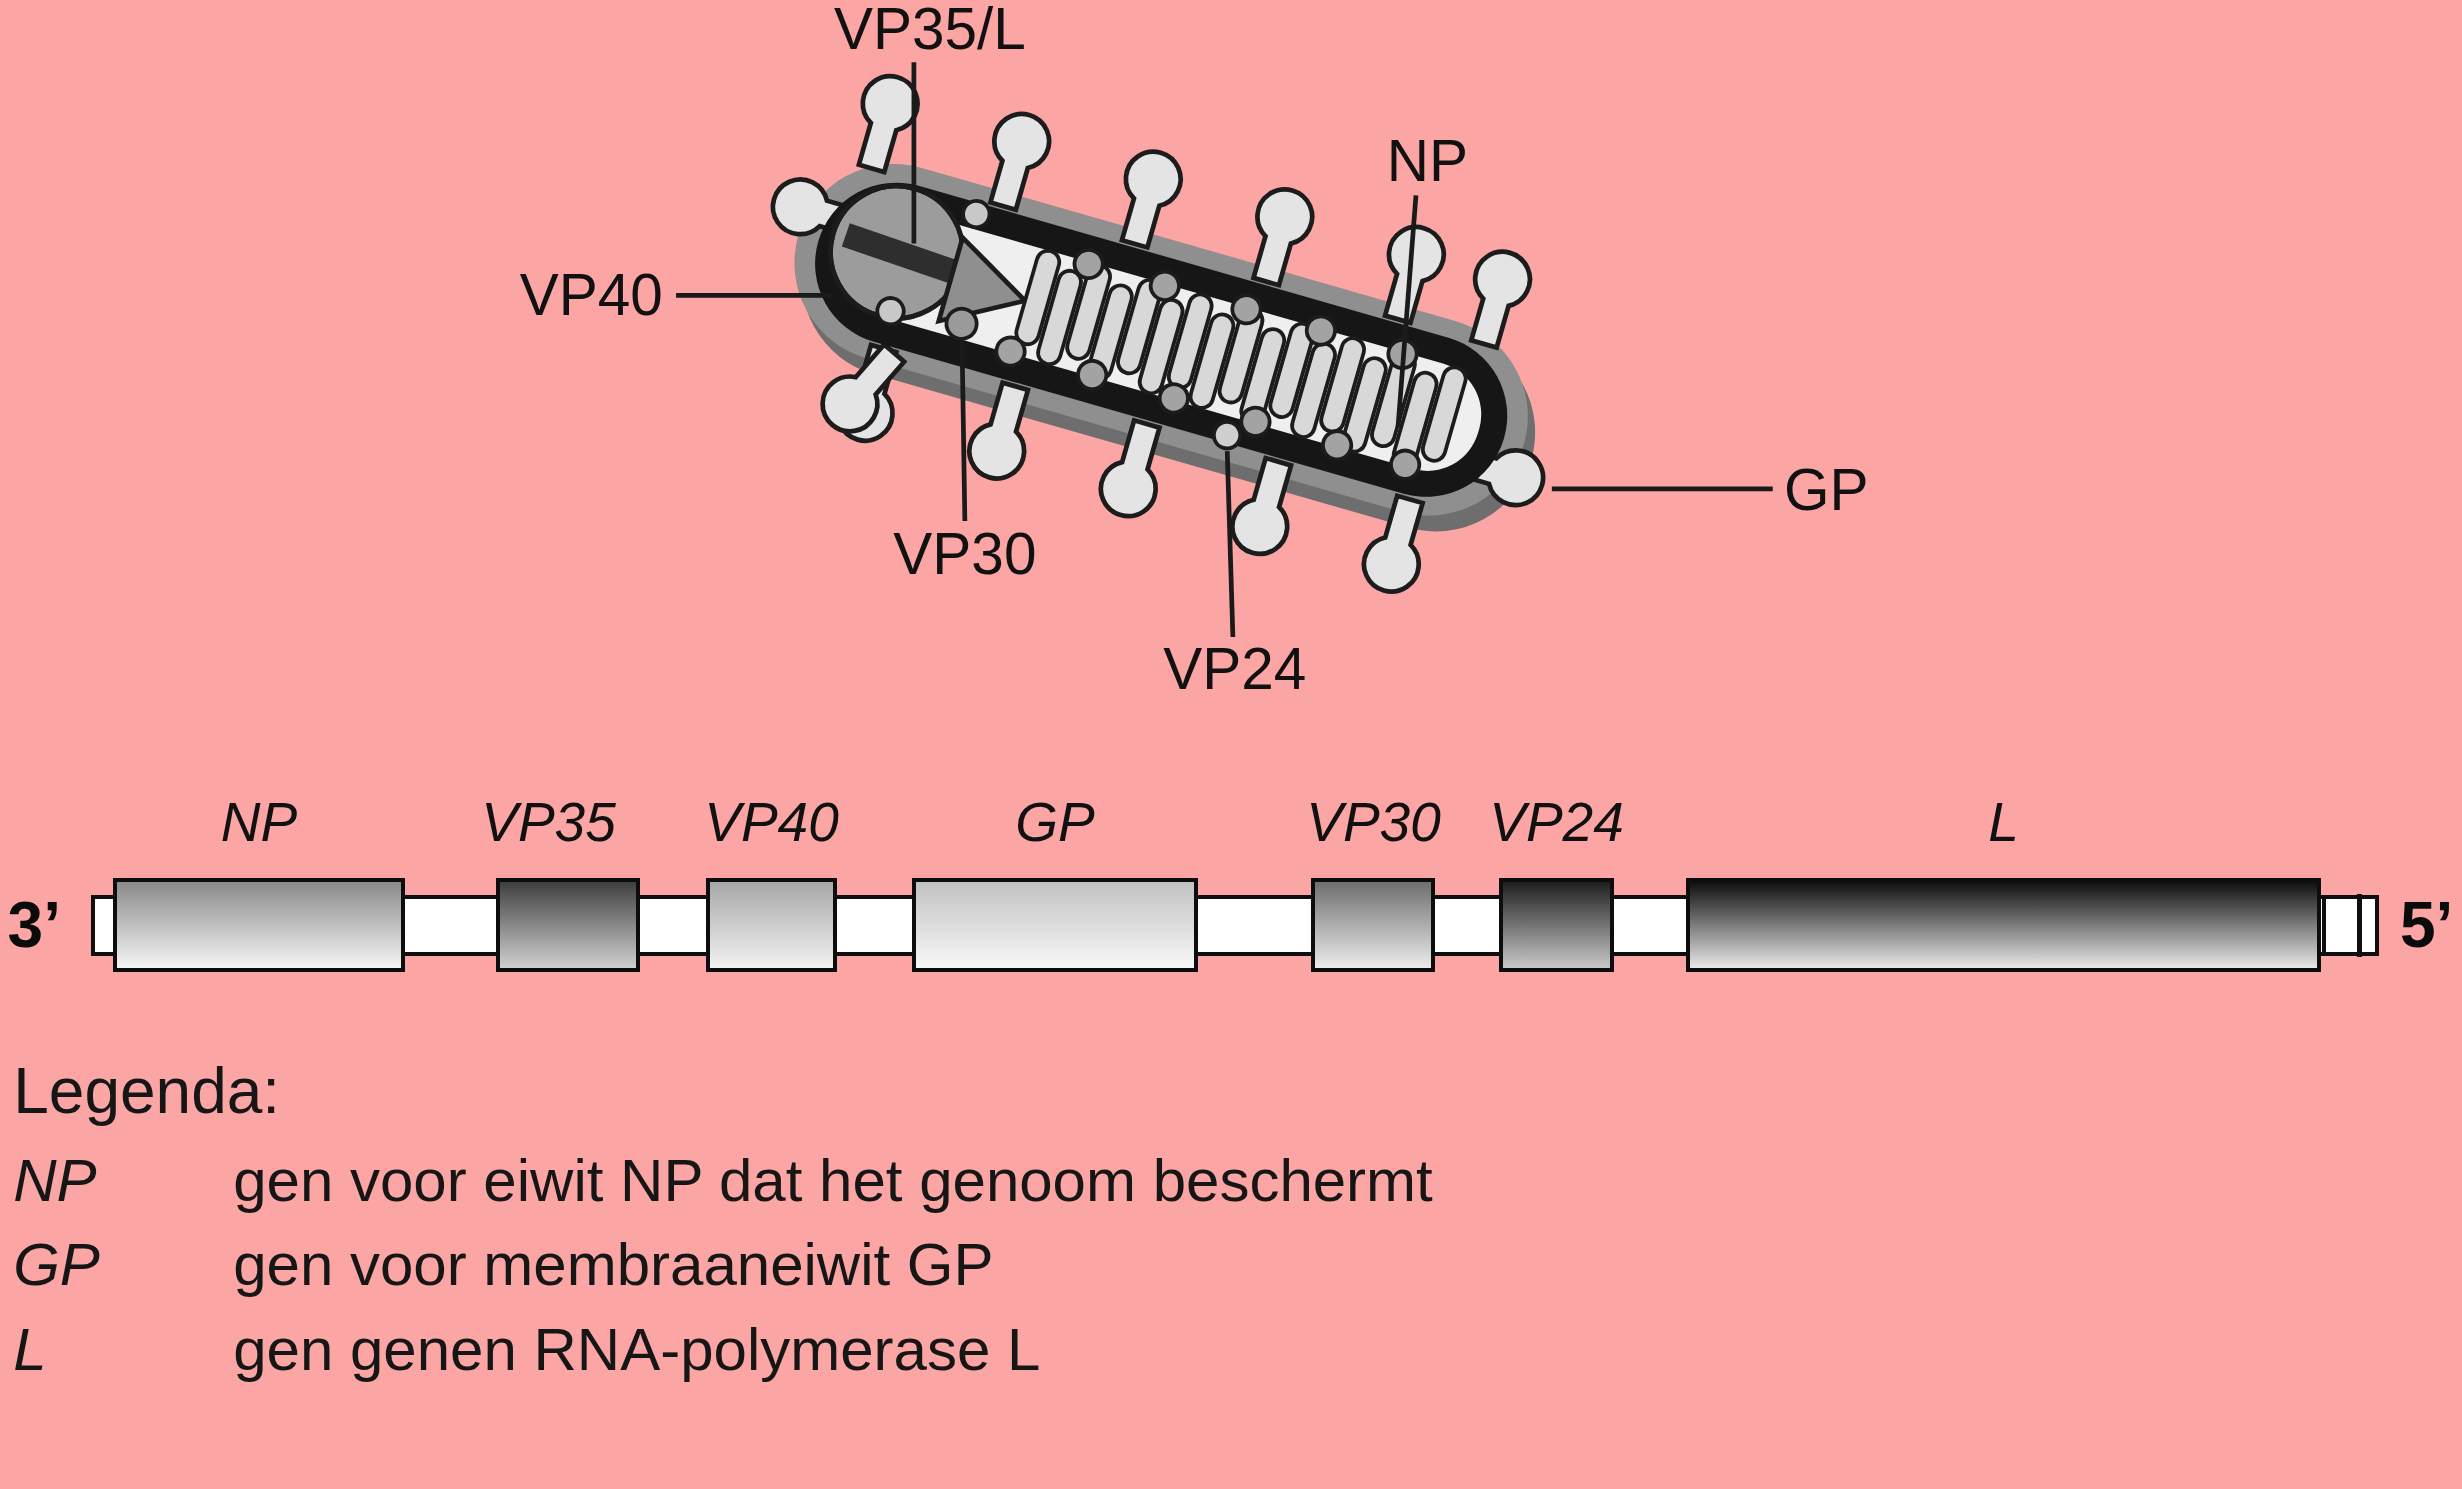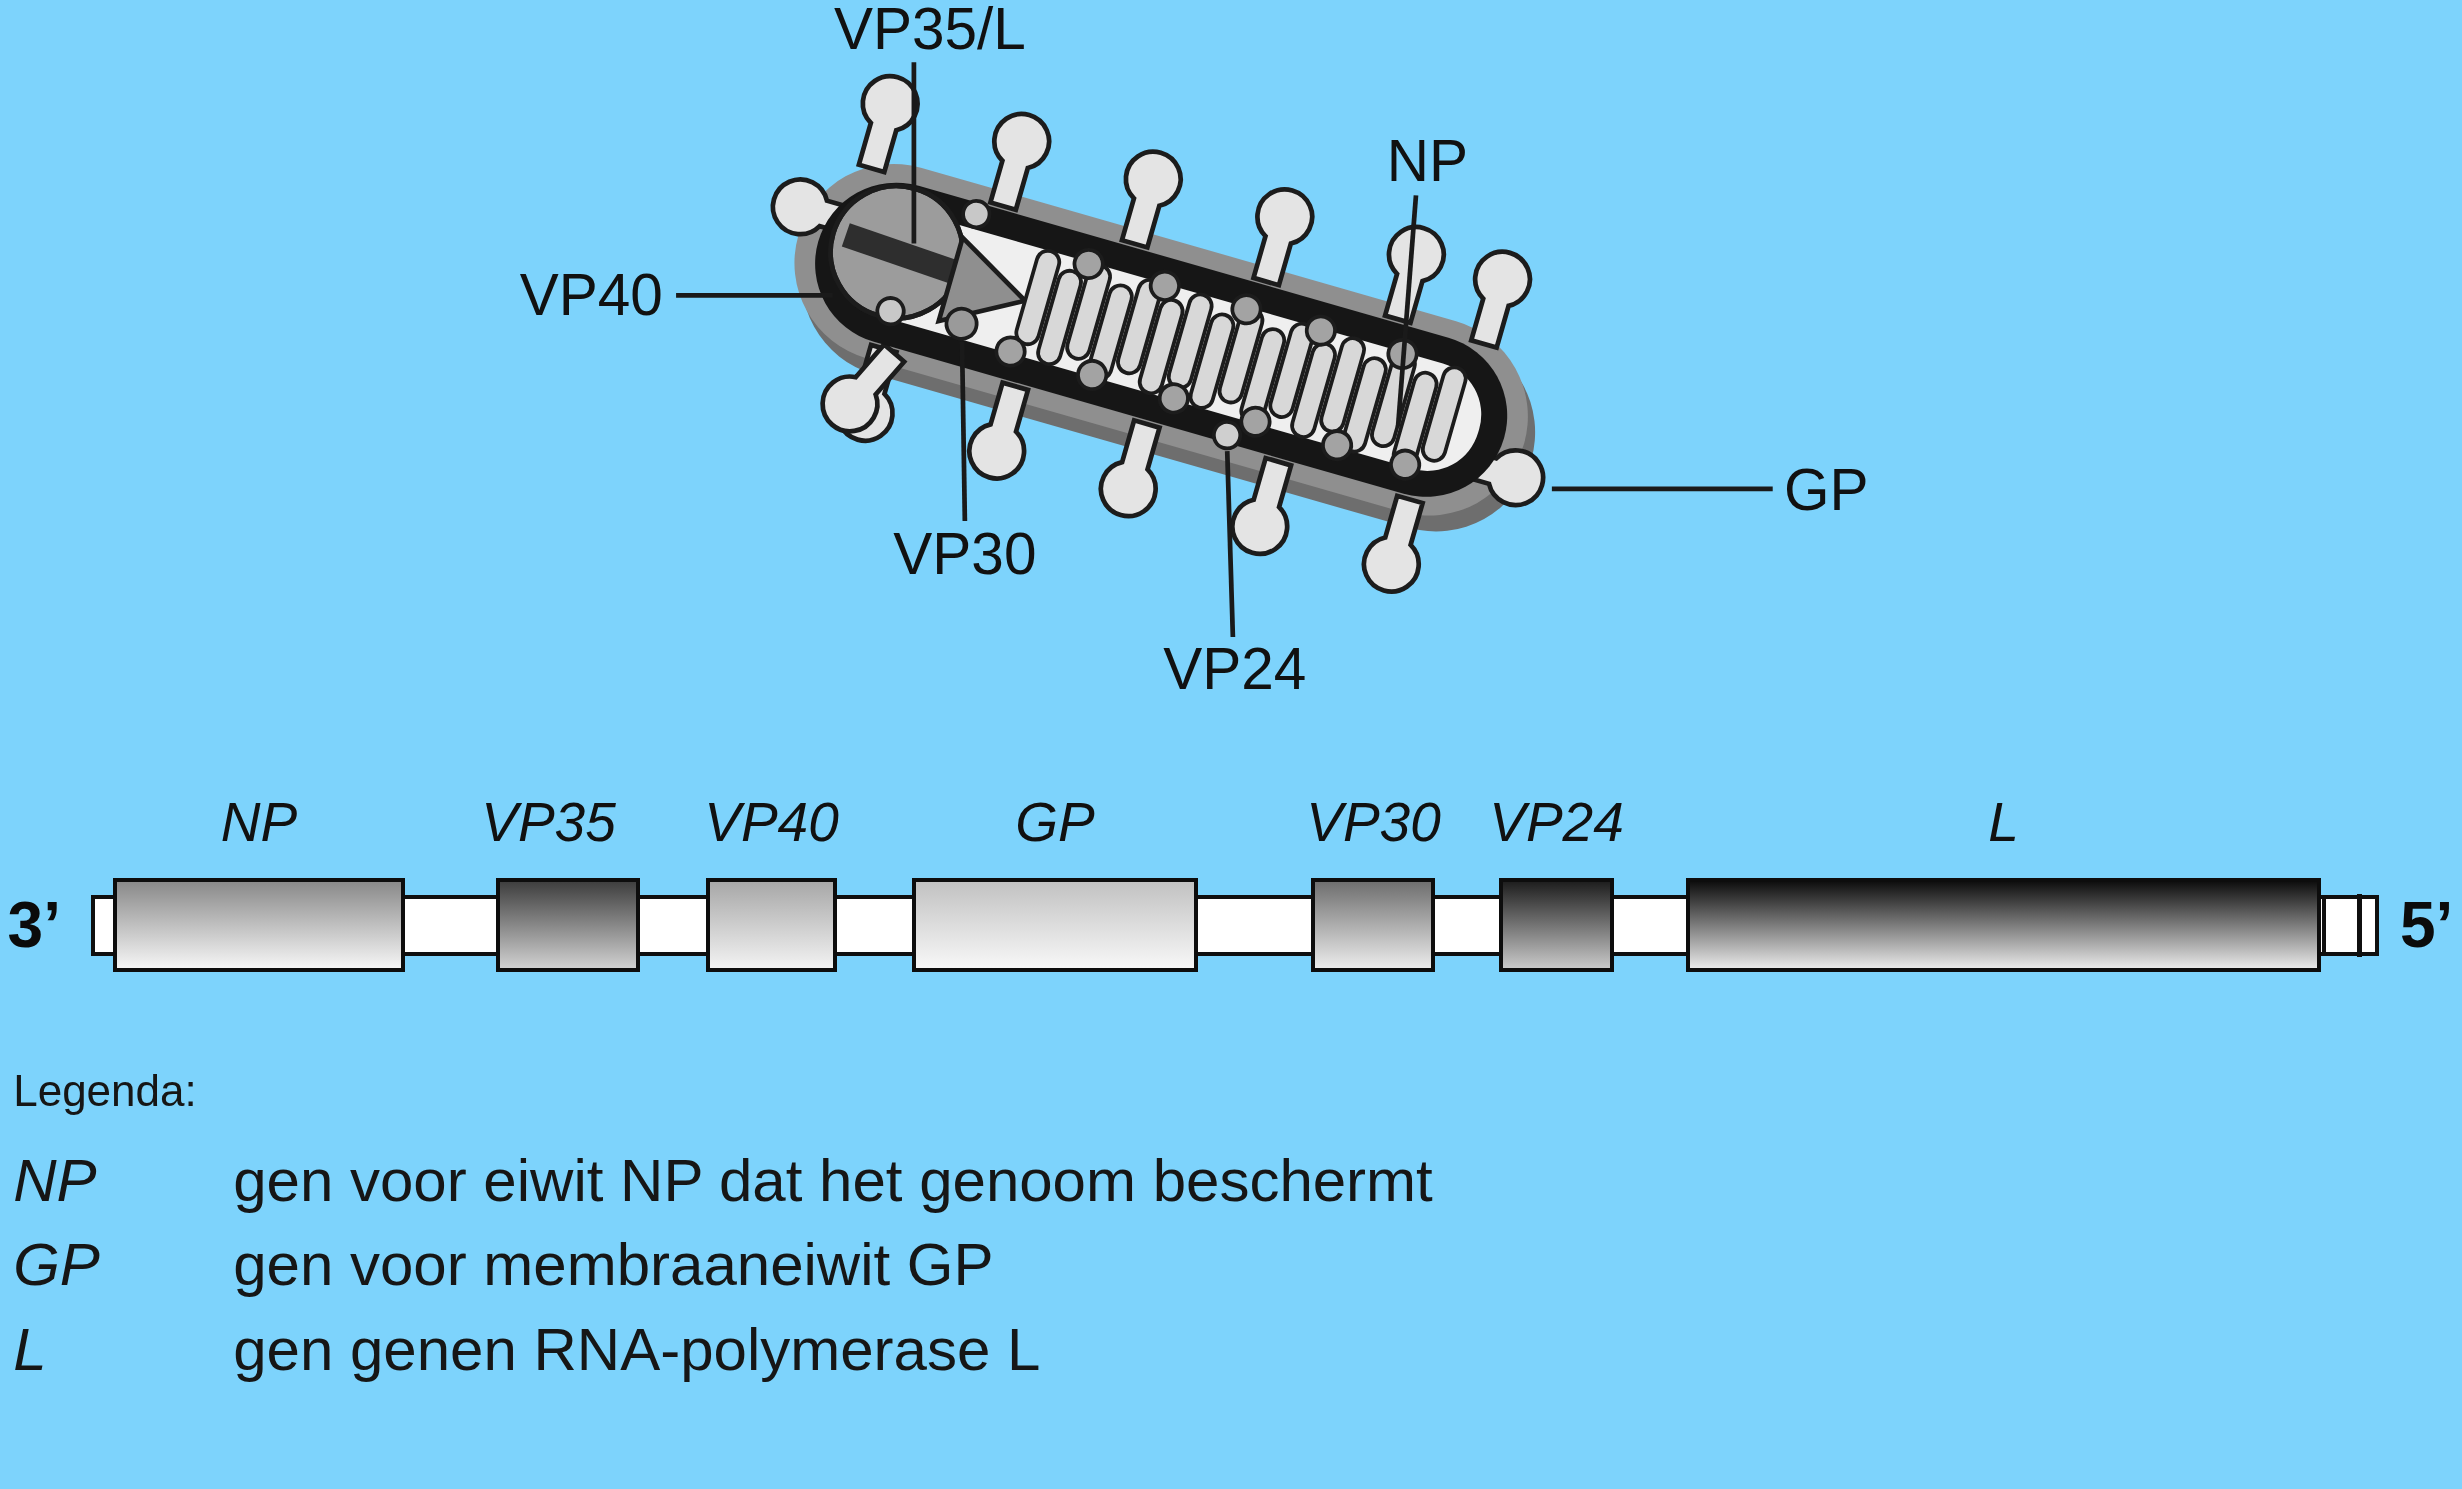--- a/index.html
+++ b/index.html
@@ -1,16 +1,16 @@
 <!DOCTYPE html>
 <html style="font-size:15px"><head>
 <meta charset="utf-8">
 <style>
   html,body{margin:0;padding:0;background:#fff;}
-  .stage{position:relative;width:2462px;height:1490px;background:#7dd3fc;overflow:hidden;
+  .stage{position:relative;width:2462px;height:1490px;background:#fca5a5;overflow:hidden;
          font-family:"Liberation Sans","DejaVu Sans",sans-serif;color:#111;}
   svg text{font-family:"Liberation Sans","DejaVu Sans",sans-serif;}
 
   
   .virion-svg{position:absolute;left:0;top:0;}
 
   
   .genome{position:absolute;left:0;top:0;width:2462px;height:1490px;pointer-events:none;}
   .backbone{position:absolute;left:93px;top:895px;width:2285px;height:61px;
             border-top:4.7px solid #0f0f0f;border-bottom:4.7px solid #0f0f0f;background:#fff;box-sizing:border-box;}
@@ -35,21 +35,21 @@
   .gl-vp30{left:1293px;width:161px;}
   .gl-vp24{left:1480px;width:153px;}
   .gl-l   {left:1667px;width:673px;}
   .end-label{position:absolute;top:890px;height:71px;line-height:71px;
              font-weight:bold;font-size:64px;color:#0b0b0b;}
   .end-label.three{left:7.6px;}
   .end-label.five{left:2400px;}
 
   
   .legend{position:absolute;left:13.2px;top:1056px;width:2436px;}
-  .legend-title{font-size:44px;line-height:70px;color:#161616;}
+  .legend-title{font-size:64px;line-height:70px;color:#161616;}
   .legend-row{display:flex;margin-top:24.5px;font-size:60px;line-height:60px;color:#161616;}
   .legend-term{flex:0 0 172px;font-style:italic;}
   .legend-desc{flex:1;margin-left:48px;}
 </style>
 </head>
 <body>
 
 <div class="stage">
 
   <svg class="virion-svg" width="2462" height="755" viewBox="0 0 2608 800">

